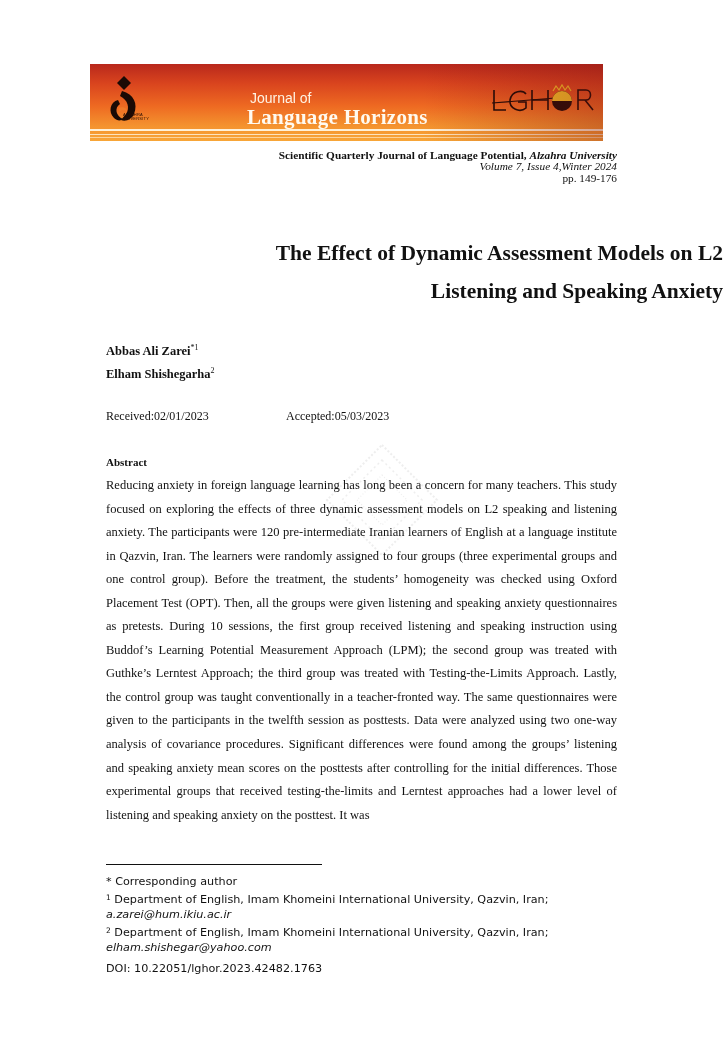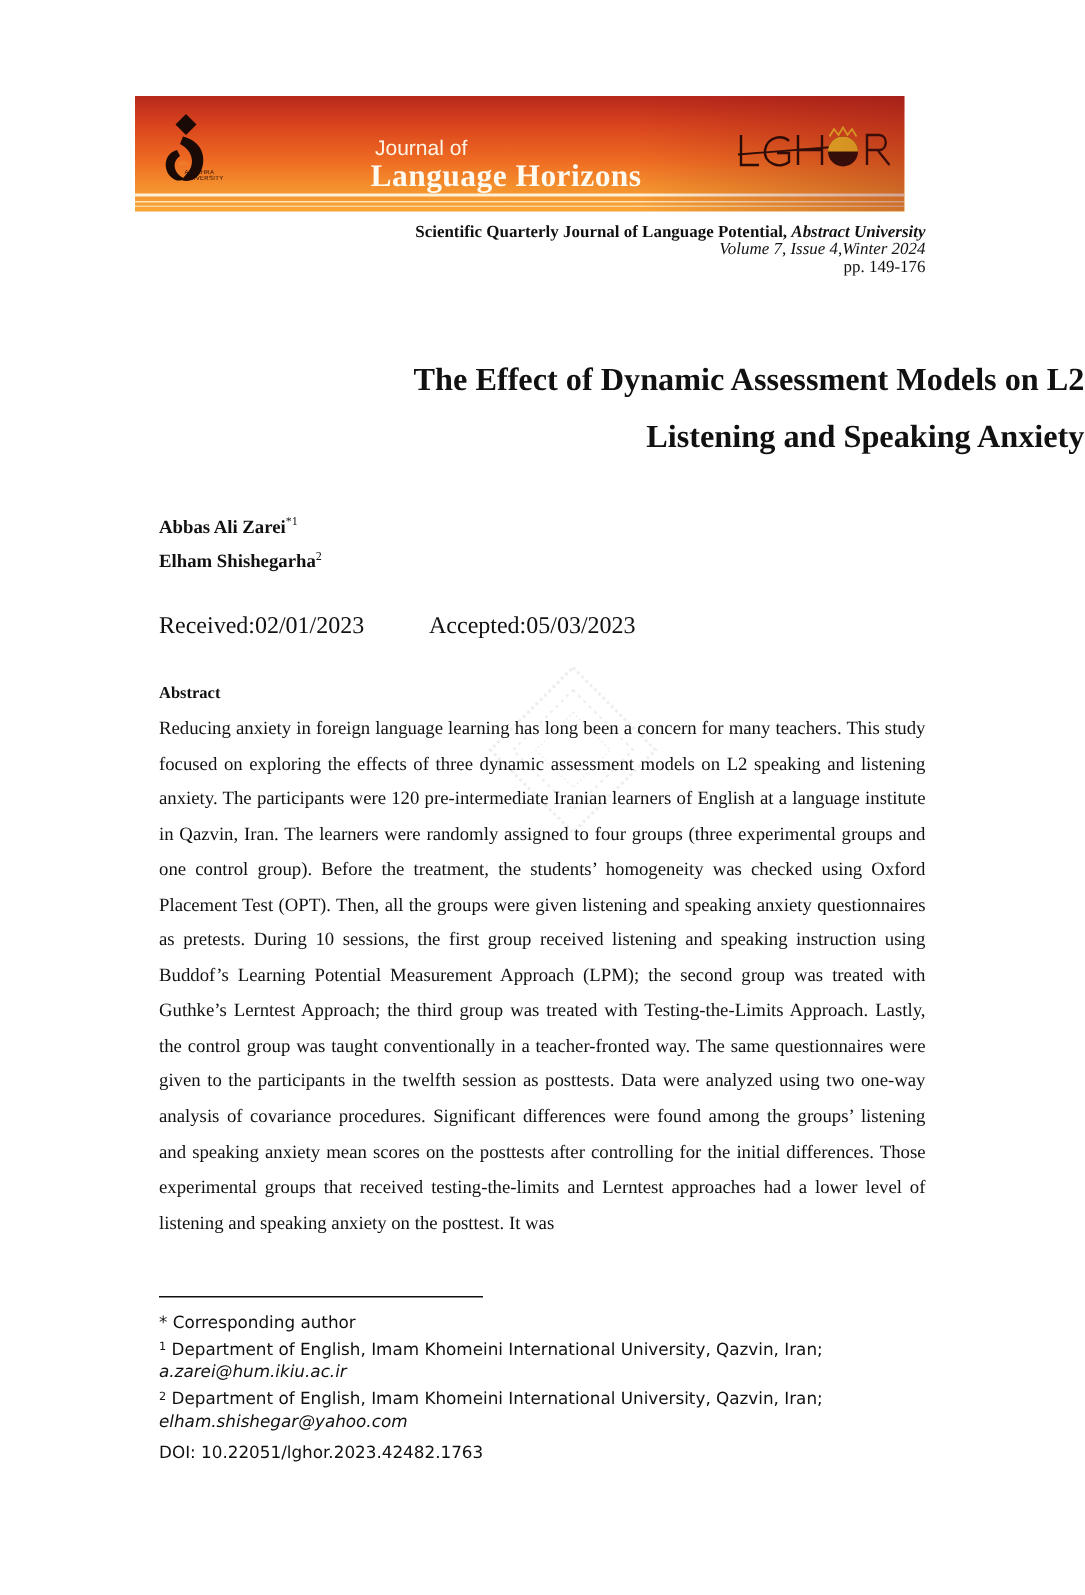--- a/index.html
+++ b/index.html
@@ -33,21 +33,21 @@
     .pubinfo .l1 i { font-style: italic; }
     .pubinfo .l2 { font-style: italic; }
 
     .title { position: absolute; left: 0; width: 723px; top: 234px; text-align: right; font-weight: bold; font-size: 21.5px; line-height: 38px; }
 
     .author { position: absolute; left: 106px; font-weight: bold; font-size: 12.5px; }
     .author sup { font-size: 8px; font-weight: normal; vertical-align: 5px; }
     .author.a1 { top: 343px; }
     .author.a2 { top: 366px; }
 
-    .dates { position: absolute; top: 409px; left: 106px; font-size: 16px; }
+    .dates { position: absolute; top: 409px; left: 106px; font-size: 12px; }
     .dates .acc { position: absolute; left: 180px; white-space: nowrap; }
     .dates .rec { white-space: nowrap; }
 
     .abstract-h { position: absolute; left: 106px; top: 456px; font-weight: bold; font-size: 11px; }
     .abstract { position: absolute; left: 106px; top: 474px; width: 511px; font-size: 12.5px; line-height: 23.55px; text-align: justify; }
 
     .watermark { position: absolute; left: 322px; top: 440px; width: 120px; height: 120px; opacity: 0.12; }
 
     .fn-rule { position: absolute; left: 106px; top: 864px; width: 216px; height: 1px; border-top: 1.3px solid #111; }
     .footnotes { position: absolute; left: 106px; top: 874px; font-family: "DejaVu Sans", sans-serif; font-size: 11.2px; line-height: 15.5px; color: #111; width: 520px; }
@@ -83,21 +83,21 @@
     <path d="M63 9 L66 4 L69 8 L72 3 L75 8 L78 4 L81 9" stroke="#f6c428" stroke-width="1.2" fill="none"></path>
     <path d="M88 28 L88 8 L96 8 C102 8 102 18 96 18 L88 18 M95 18 L103 28" stroke="#1a0a05" stroke-width="1.6" fill="none"></path>
   </svg>
 
   <div class="banner-stripe s1"></div>
   <div class="banner-stripe s2"></div>
   <div class="banner-stripe s3"></div>
 </div>
 
 <div class="pubinfo">
-  <div class="l1"><span>Scientific Quarterly Journal of Language Potential, </span><i>Abstract University</i></div>
+  <div class="l1"><span>Scientific Quarterly Journal of Language Potential, </span><i>Alzahra University</i></div>
   <div class="l2">Volume 7, Issue 4,Winter 2024</div>
   <div>pp. 149-176</div>
 </div>
 
 <div class="title">
   <div>The Effect of Dynamic Assessment Models on L2</div>
   <div>Listening and Speaking Anxiety</div>
 </div>
 
 <div class="author a1"><span>Abbas Ali Zarei</span><sup>*1</sup></div>

